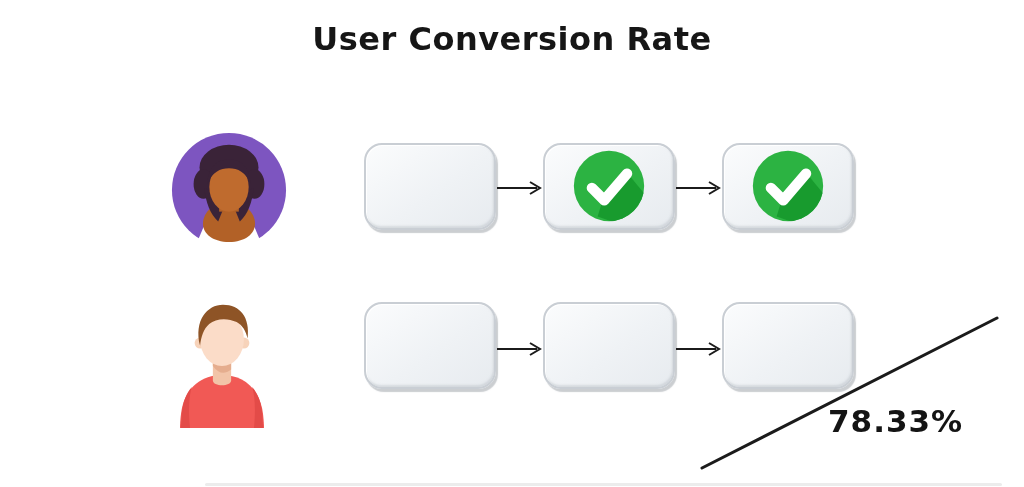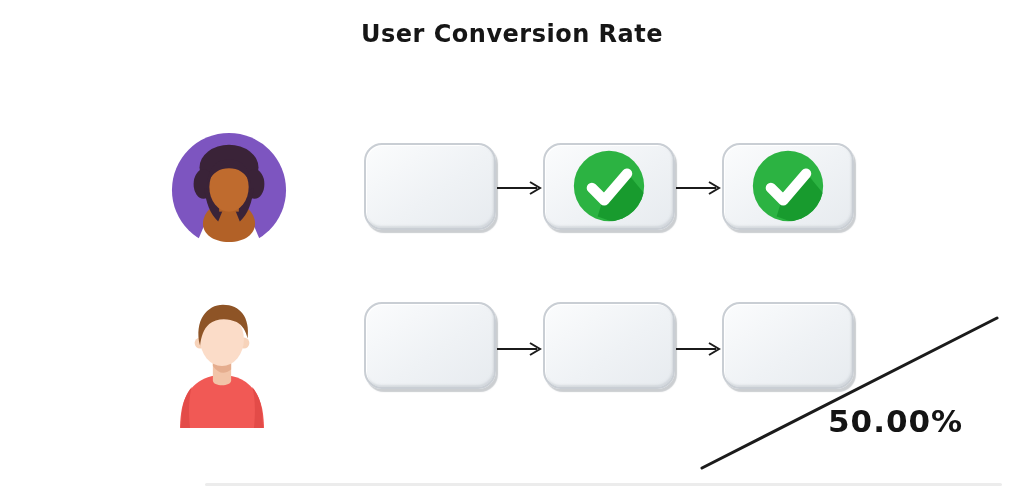--- a/index.html
+++ b/index.html
@@ -4,21 +4,21 @@
 <style>
   * { margin:0; padding:0; box-sizing:border-box; }
   html,body { background:#ffffff; }
   body { font-family:"DejaVu Sans","Liberation Sans",sans-serif; }
   .canvas {
     position:relative; width:1024px; height:487px;
     background:#ffffff; overflow:hidden;
   }
   .title {
     position:absolute; left:0; right:0; top:20px;
-    text-align:center; font-size:24px; font-weight:bold;
+    text-align:center; font-size:32px; font-weight:bold;
     color:#161616; letter-spacing:0.5px;
   }
   .avatar { position:absolute; }
   .avatar svg { display:block; width:100%; height:100%; }
   .avatar-woman { left:170px; top:131px; width:118px; height:118px; }
   .avatar-man   { left:176px; top:291px; width:92px;  height:137px; }
   .box {
     position:absolute; width:132px; height:87px; border-radius:18px;
     background:linear-gradient(145deg,#fbfcfd 0%,#eff2f5 55%,#e7ebef 100%);
     border:2px solid #c9ced4;
@@ -133,17 +133,17 @@
       <line x1="676" y1="188" x2="716" y2="188"></line>
       <polyline points="709,182 719,188 709,194"></polyline>
       <line x1="497" y1="349" x2="537" y2="349"></line>
       <polyline points="530,343 540,349 530,355"></polyline>
       <line x1="676" y1="349" x2="716" y2="349"></line>
       <polyline points="709,343 719,349 709,355"></polyline>
     </g>
     <line x1="702" y1="468" x2="997" y2="318" stroke="#1b1b1b" stroke-width="3" stroke-linecap="round"></line>
   </svg>
 
-  <div class="pct">50.00%</div>
+  <div class="pct">78.33%</div>
 
   <div class="bottom-line"></div>
 
 </div>
 
 </body></html>

